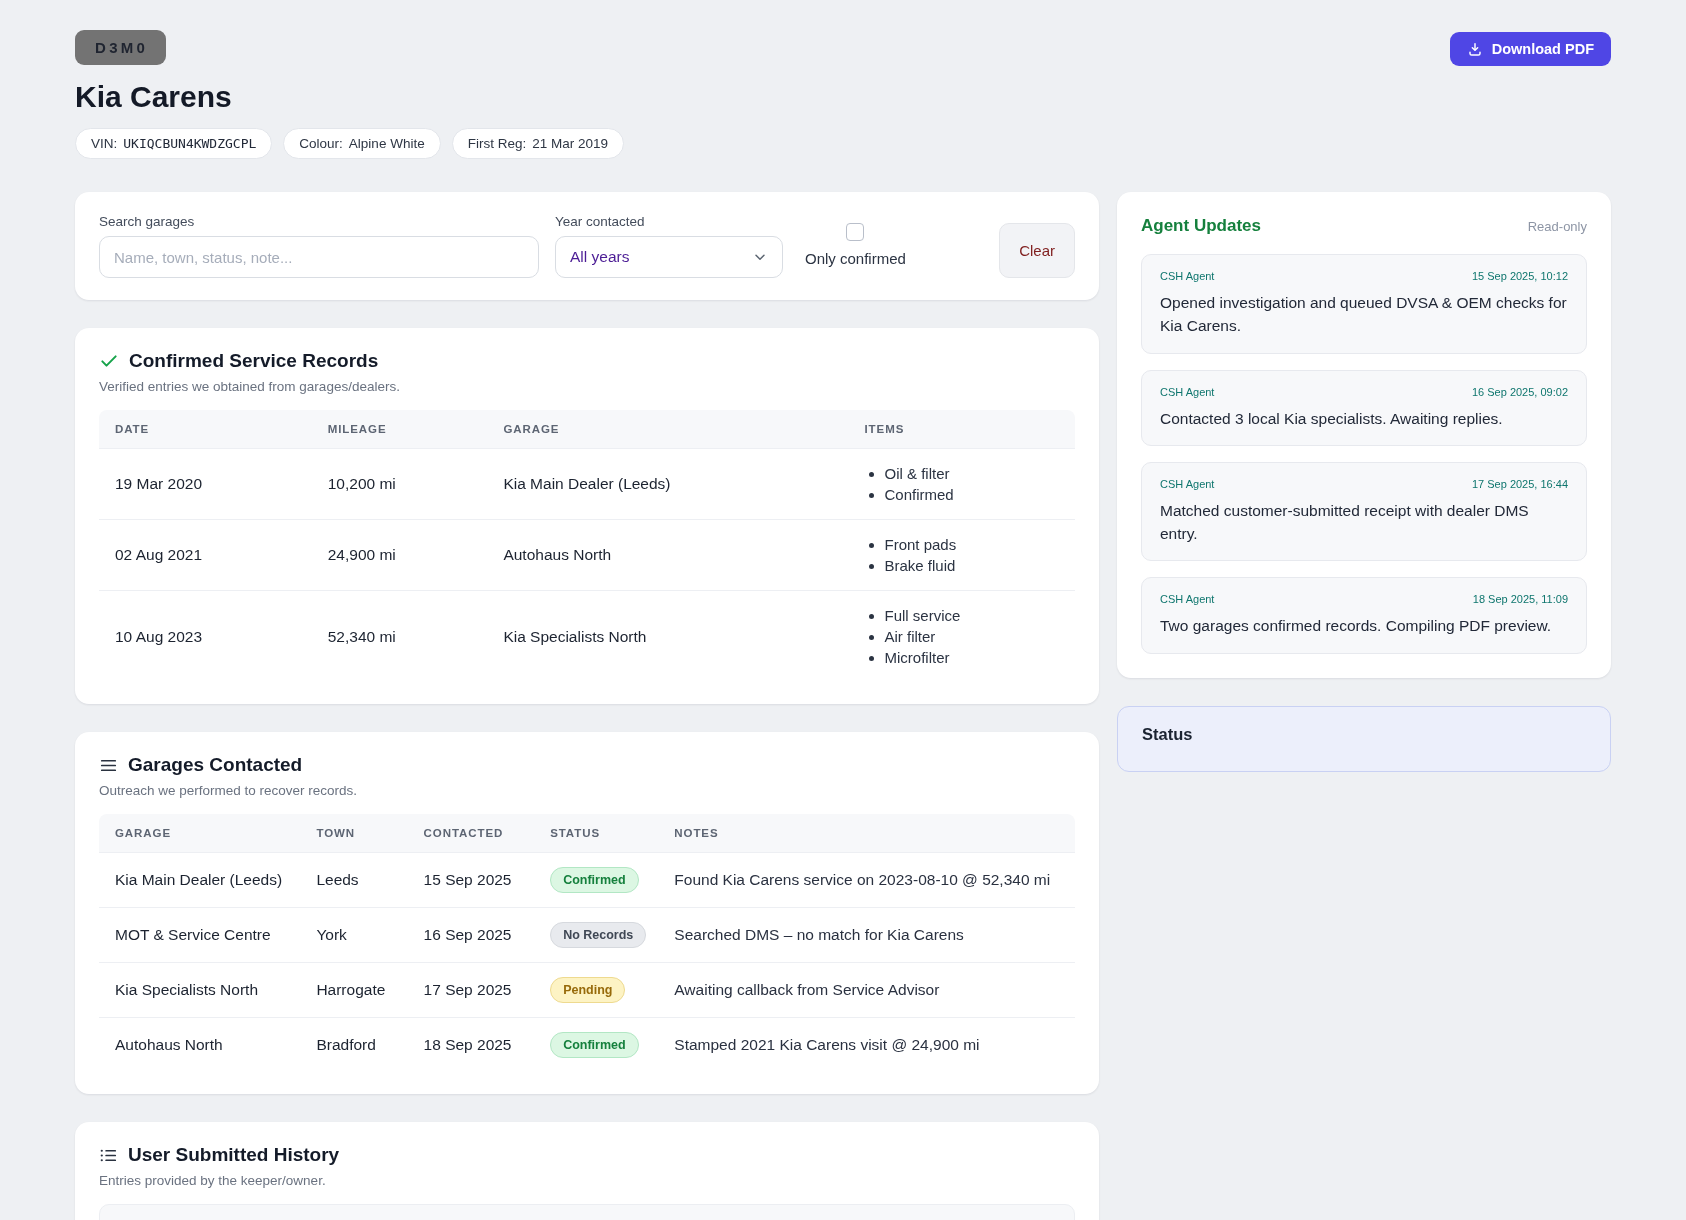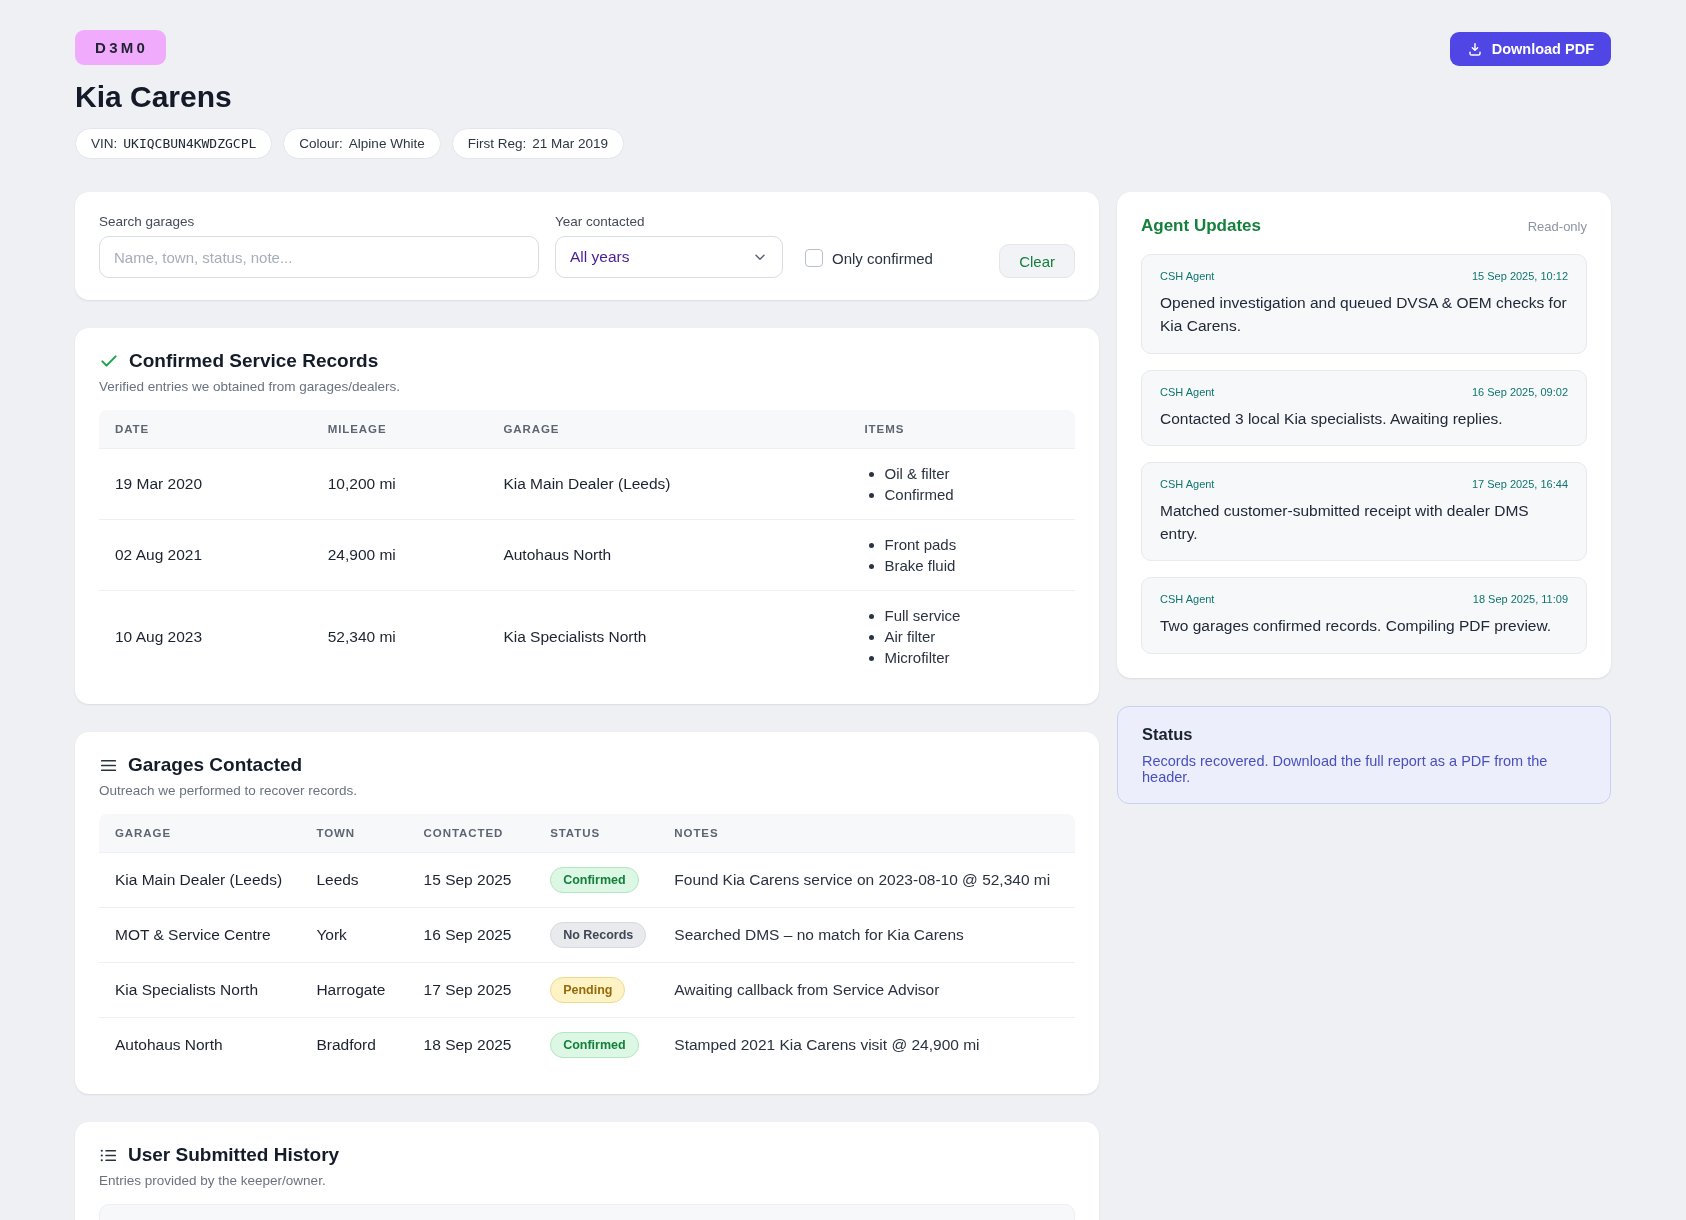--- a/index.html
+++ b/index.html
@@ -6,21 +6,21 @@
   html,body { width:1686px; height:1220px; overflow:hidden; }
   body {
     font-family:"Liberation Sans","DejaVu Sans",sans-serif;
     background:#eef0f3; color:#1c2330;
   }
   .page { padding:30px 75px 0 75px; }
 
   
   .topbar { display:flex; justify-content:space-between; align-items:flex-start; }
   .badge {
-    display:inline-block; background:#f0abfc; color:#1f2430;
+    display:inline-block; background:#737373; color:#1f2430;
     font-weight:700; font-size:15px; letter-spacing:.22em;
     padding:9px 18px 9px 20px; border-radius:9px;
   }
   .btn-primary {
     display:inline-flex; align-items:center; gap:9px;
     background:#4f46e5; color:#fff; border:none; cursor:pointer;
     font-family:inherit; font-size:14.5px; font-weight:600;
     padding:9px 17px; border-radius:9px; margin-top:2px;
   }
   h1.title { font-size:30px; font-weight:700; color:#141a27; margin:15px 0 14px 0; }
@@ -51,30 +51,30 @@
     width:100%; height:42px; border:1px solid #d9dde3; border-radius:10px;
     padding:0 14px; font-family:inherit; font-size:15px; color:#1c2330; background:#fff; outline:none;
   }
   .text-input::placeholder { color:#a6adba; }
   .year-group { flex:0 0 228px; }
   .select {
     height:42px; border:1px solid #d9dde3; border-radius:10px; background:#fff;
     display:flex; align-items:center; justify-content:space-between;
     padding:0 14px; font-size:15.5px; font-weight:500; color:#4c1d95; cursor:pointer;
   }
-  .check-group { display:flex; align-items:center; gap:9px; margin:0 0 11px 6px; }
+  .check-group { display:flex; align-items:center; gap:9px; margin:0 0 11px 6px;flex-direction:column; }
   .checkbox {
     appearance:none; -webkit-appearance:none; width:18px; height:18px;
     border:1.5px solid #b9bfca; border-radius:4px; background:#fff; cursor:pointer;
   }
   .check-label { font-size:15px; color:#2b3342; }
   .btn-clear {
-    margin-left:auto; height:34px; padding:0 19px; cursor:pointer;
+    margin-left:auto; height:55px; padding:0 19px; cursor:pointer;
     background:#f2f3f6; border:1px solid #e4e6ea; border-radius:10px;
-    font-family:inherit; font-size:15px; color:#15803d;
+    font-family:inherit; font-size:15px; color:#7f1d1d;
   }
 
   
   .sec-head { display:flex; align-items:center; gap:10px; }
   .sec-title { font-size:19px; font-weight:700; color:#141b29; }
   .sec-sub { font-size:13.5px; color:#6a7280; margin:7px 0 16px 0; }
 
   
   table { width:100%; border-collapse:collapse; }
   th {
@@ -374,17 +374,16 @@
       <span class="update-author">CSH Agent</span>
       <span class="update-time">18 Sep 2025, 11:09</span>
     </div>
     <div class="update-text">Two garages confirmed records. Compiling PDF preview.</div>
   </div>
           </div>
       </div>
 
       <div class="status-box">
         <div class="status-title">Status</div>
-        <div class="status-text">Records recovered. Download the full report as a PDF from the header.</div>
       </div>
     </div>
   </div>
 </div>
 
 </body></html>

